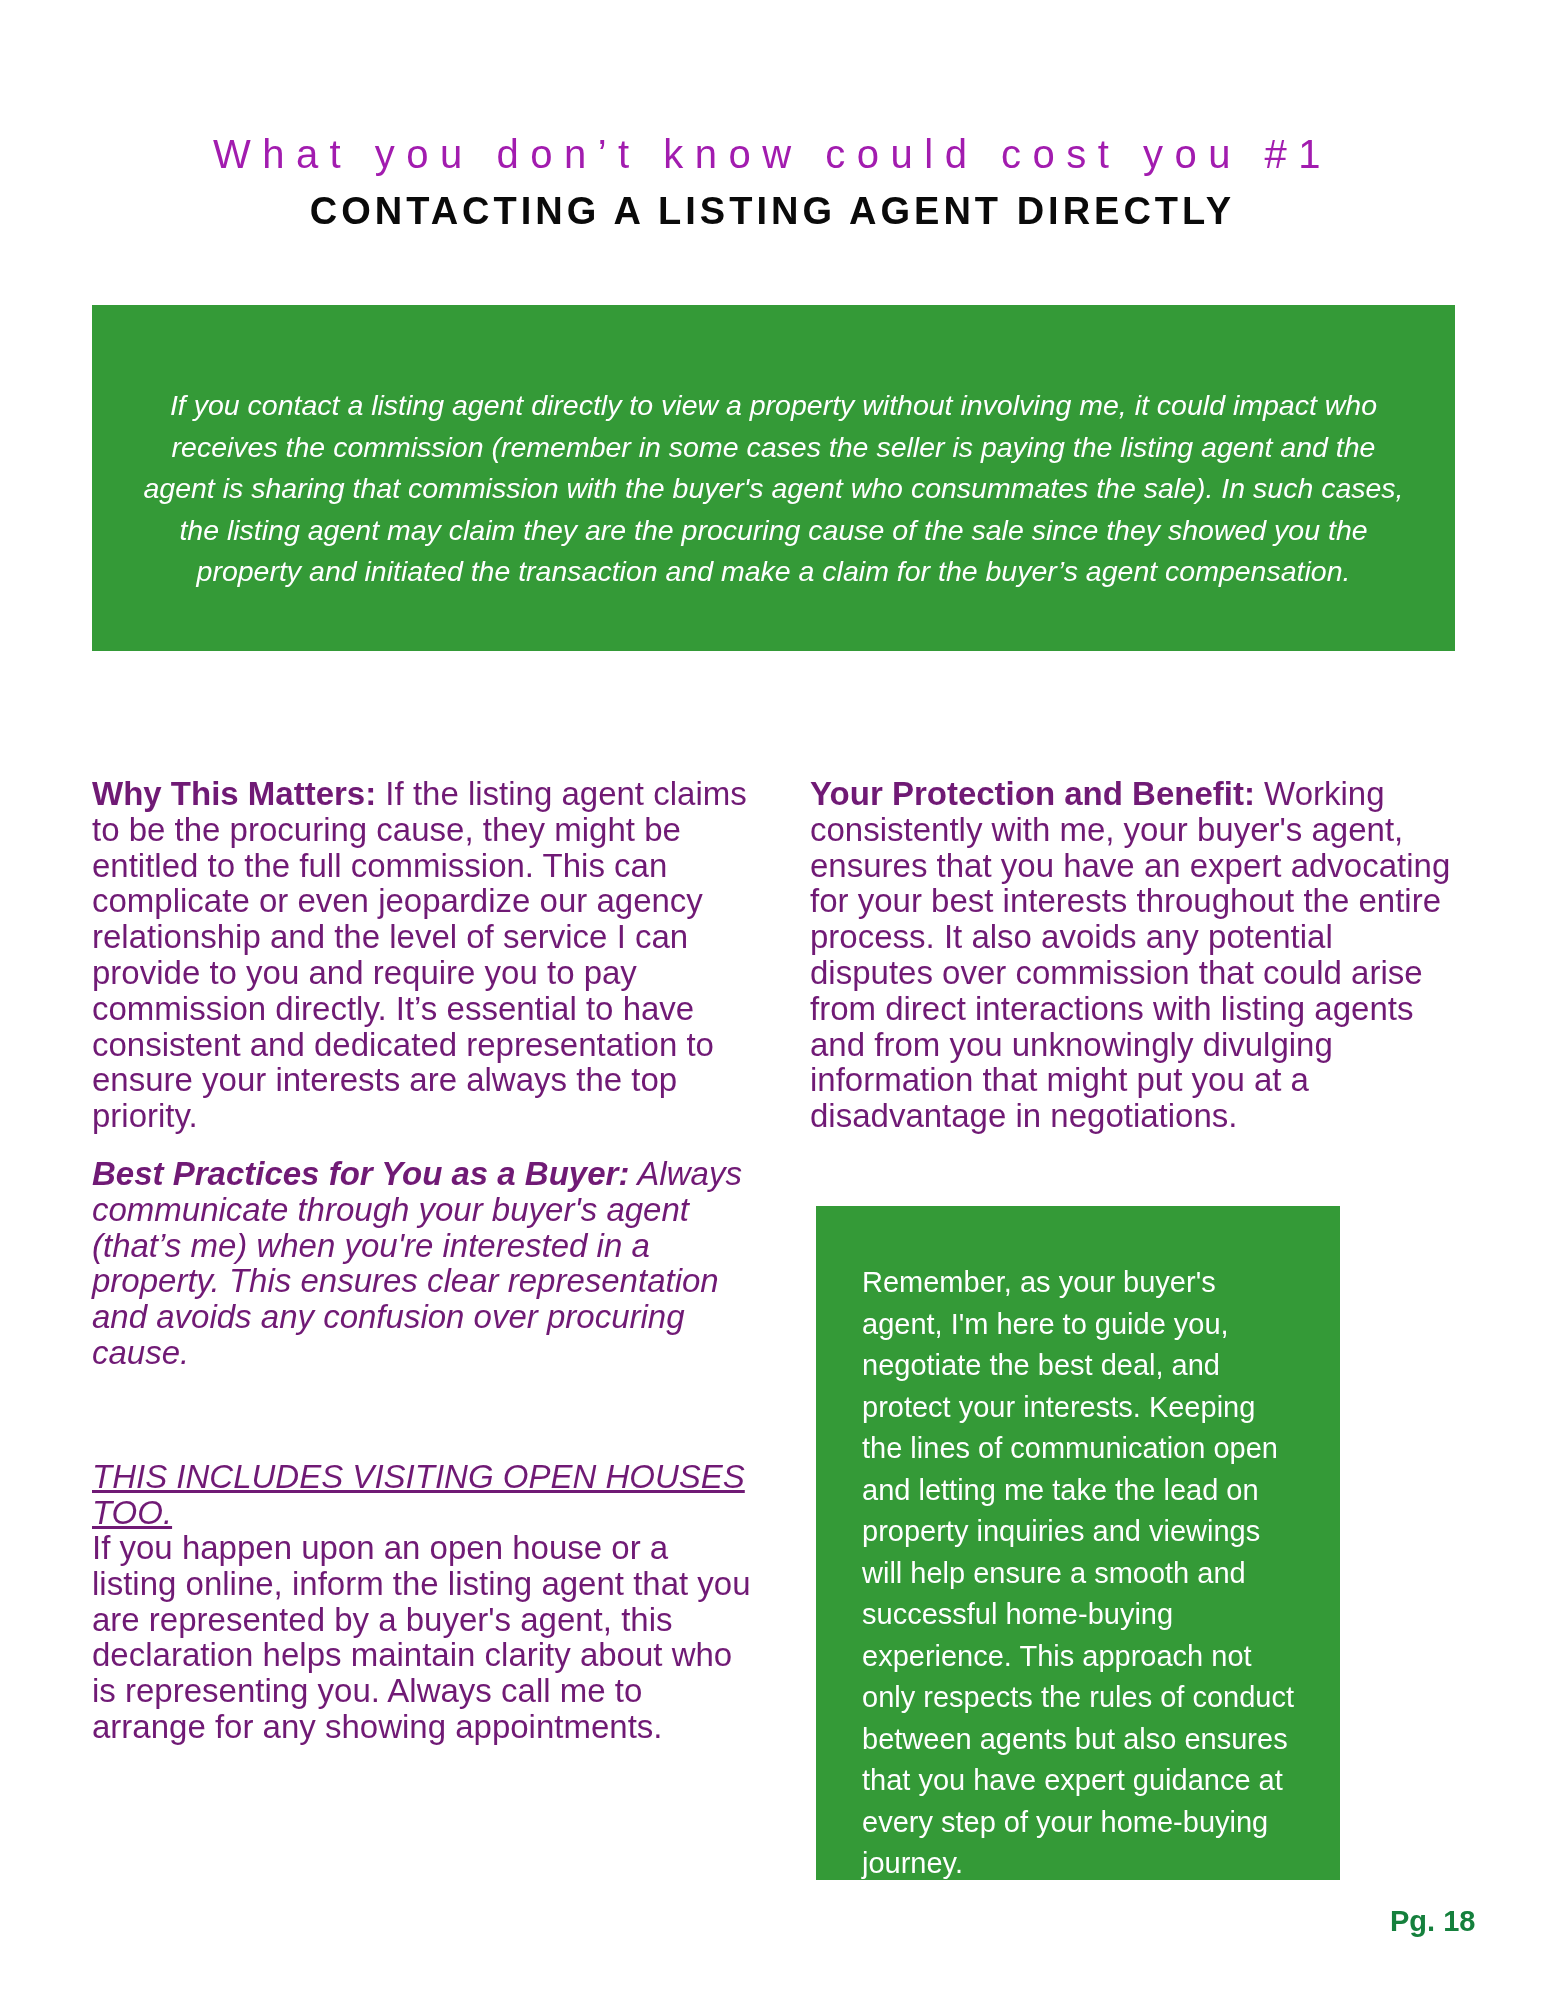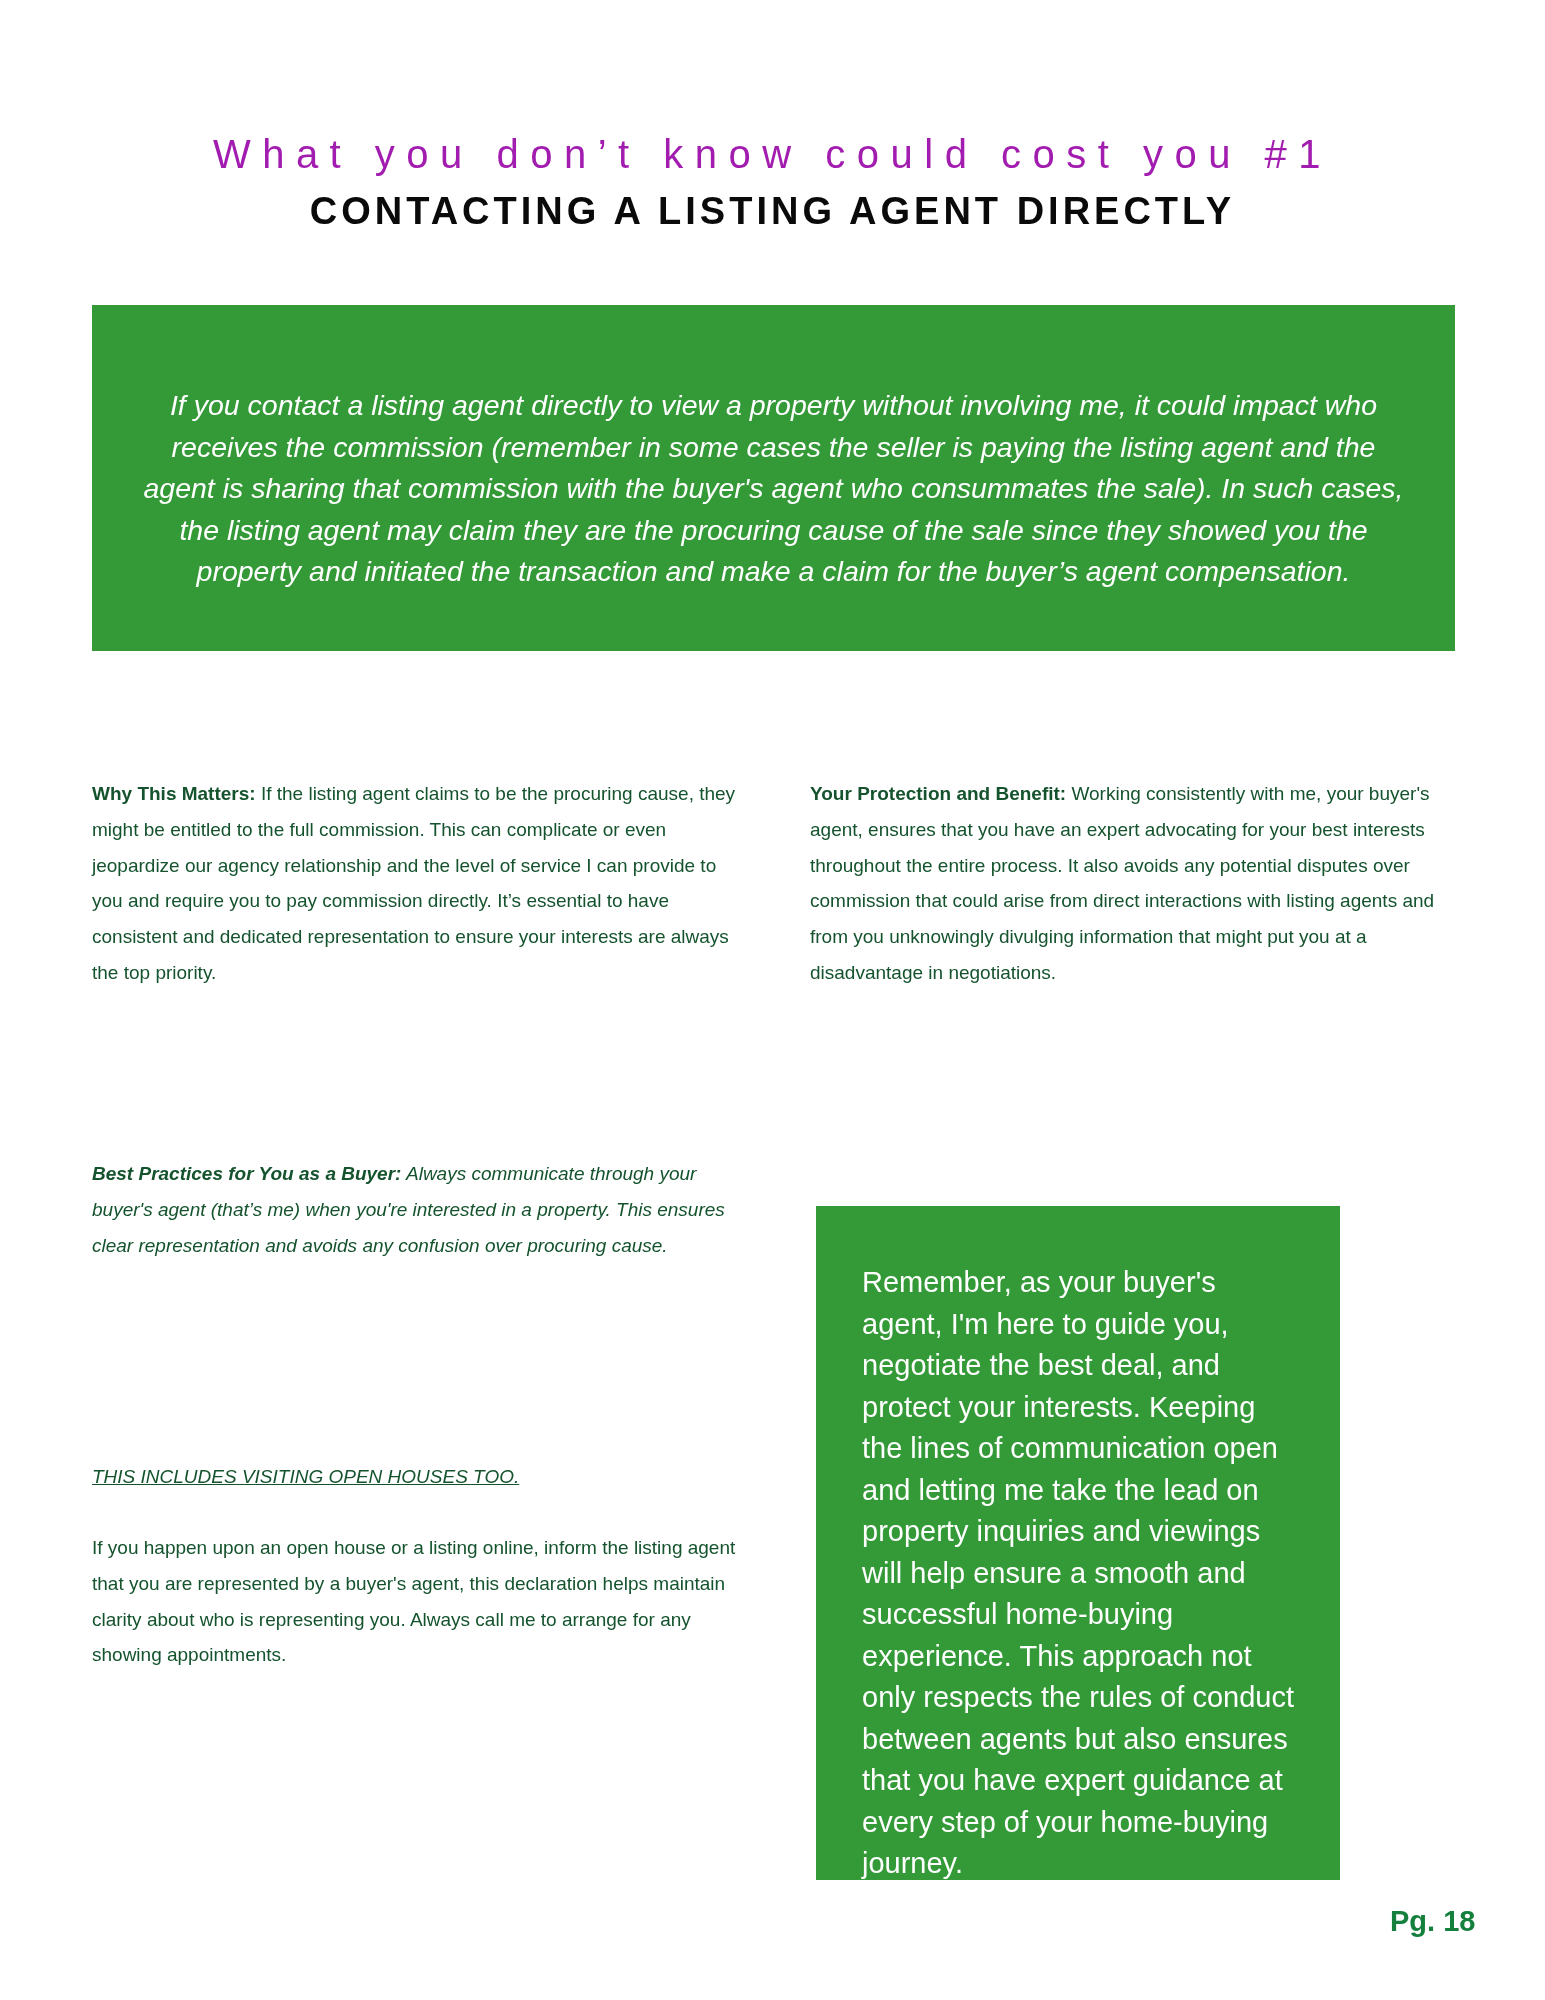--- a/index.html
+++ b/index.html
@@ -9,21 +9,21 @@
     .kicker { position: absolute; left: 0; top: 132px; width: 1545px; text-align: center;
               font-size: 40px; letter-spacing: 11.5px; color: #a21caf; font-weight: 400; }
     .title { position: absolute; left: 0; top: 190px; width: 1545px; text-align: center;
              font-size: 38px; letter-spacing: 4px; font-weight: 700; color: #0a0a0a; }
 
     .green { background: #349a37; color: #ffffff; }
     .intro-box { position: absolute; left: 92px; top: 305px; width: 1363px; height: 346px; }
     .intro-text { position: absolute; left: 40px; right: 40px; top: 52px; text-align: center;
                   font-style: italic; font-size: 28.5px; line-height: 41.5px; font-weight: 300; margin-top: 28px; }
 
-    .col { position: absolute; font-size: 19px; line-height: 35.8px; color: #14532d; }
+    .col { position: absolute; font-size: 33px; line-height: 35.8px; color: #701a75; }
     .col b { font-weight: 700; }
     .col-left { left: 92px; width: 660px; }
     .col-right { left: 810px; width: 650px; }
     .p1 { top: 776px; }
     .p2 { top: 1156px; font-style: italic; }
     .p3 { top: 1459px; font-style: italic; text-decoration: underline; }
     .p4 { top: 1530px; }
     .p5 { top: 776px; }
 
     .reminder-box { position: absolute; left: 816px; top: 1206px; width: 524px; height: 674px; }

